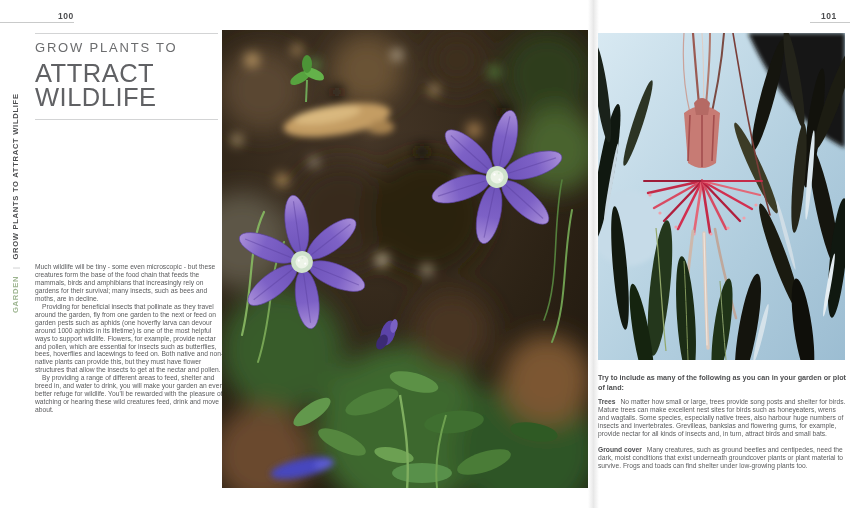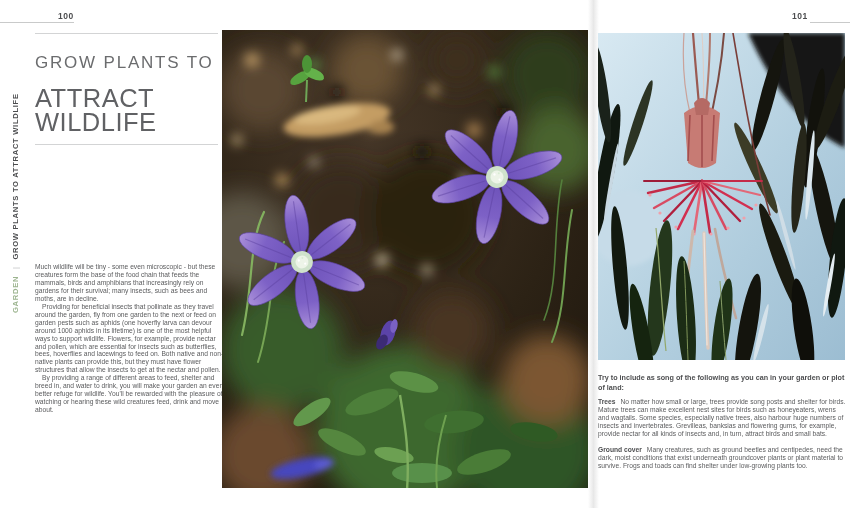--- a/index.html
+++ b/index.html
@@ -3,38 +3,38 @@
 <meta charset="utf-8">
 <style>
   html,body{margin:0;padding:0;}
   body{
     width:850px;height:508px;position:relative;overflow:hidden;
     background:#ffffff;
     font-family:"Liberation Sans", sans-serif;
   }
   .folio{position:absolute;top:11px;font-size:8.5px;font-weight:bold;color:#4c4d4f;letter-spacing:.5px;}
   #folio-left{left:58px;}
-  #folio-right{left:792px;text-align:center;}
+  #folio-right{left:821px;text-align:center;}
   .folio-rule{position:absolute;top:22px;height:1px;background:#c9caca;}
   .folio-rule.left{left:0;width:74px;}
   .folio-rule.right{left:810px;width:40px;}
 
   .sidebar{
     position:absolute;left:11px;top:313px;
     transform:rotate(-90deg);transform-origin:0 0;
     white-space:nowrap;font-size:7.6px;font-weight:bold;letter-spacing:.7px;
   }
   .sidebar .section{color:#9cb48f;}
   .sidebar .sep{color:#bcbdbe;margin:0 4px;font-weight:400;}
   .sidebar .chapter{color:#4c4d4f;}
 
   .article{position:absolute;left:35px;top:33px;width:183px;}
   .rule{height:1px;background:#d3d4d5;}
-  .title1{margin-top:20px;font-size:17px;letter-spacing:1.8px;color:#6b6c6e;line-height:1;font-weight:400;}
-  .title2{font-size:25.5px;letter-spacing:.5px;color:#606164;line-height:.94;margin-top:16px;margin-bottom:9px;font-weight:400;}
+  .title1{margin-top:7px;font-size:13px;letter-spacing:1.8px;color:#6b6c6e;line-height:1;font-weight:400;}
+  .title2{font-size:25.5px;letter-spacing:.5px;color:#606164;line-height:.94;margin-top:8px;margin-bottom:9px;font-weight:400;}
   .intro{margin-top:13px;font-style:italic;font-size:8.6px;line-height:11.5px;color:#b1c2ab;}
 
   .bodytext{position:absolute;left:35px;top:263px;width:189px;font-size:6.7px;line-height:7.95px;color:#5a5b5d;}
   .bodytext p{margin:0;}
   .bodytext p.indent{text-indent:7px;}
 
   .photo{position:absolute;overflow:hidden;background:#222;}
   #photo-left{left:222px;top:30px;width:366px;height:458px;}
   #photo-right{left:598px;top:33px;width:247px;height:327px;}
   .photo svg{display:block;width:100%;height:100%;}
@@ -320,20 +320,20 @@
     <ellipse cx="88" cy="285" rx="9" ry="62" fill="#1b2c15" transform="rotate(-4 88 285)"></ellipse>
     <path d="M86,228 C88,265 89,300 90,327" stroke="#7f9458" stroke-width="1" fill="none"></path>
     <ellipse cx="44" cy="305" rx="8" ry="55" fill="#15240f" transform="rotate(-10 44 305)"></ellipse>
     <ellipse cx="124" cy="295" rx="8" ry="50" fill="#1f3317" transform="rotate(8 124 295)"></ellipse>
     <path d="M122,248 C124,278 126,305 128,327" stroke="#8aa06a" stroke-width="1" fill="none"></path>
   </g>
 </svg>
 </div>
 
 <div class="right-text">
-  <p class="rt-heading">Try to include as song of the following as you can in your garden or plot of land:</p>
+  <p class="rt-heading">Try to include as many of the following as you can in your garden or plot of land:</p>
   <p class="rt-item">
     <span class="rt-label">Trees</span><span>No matter how small or large, trees provide song posts and shelter for birds. Mature trees can make excellent nest sites for birds such as honeyeaters, wrens and wagtails. Some species, especially native trees, also harbour huge numbers of insects and invertebrates. Grevilleas, banksias and flowering gums, for example, provide nectar for all kinds of insects and, in turn, attract birds and small bats.</span>
   </p>
   <p class="rt-item">
     <span class="rt-label">Ground cover</span><span>Many creatures, such as ground beetles and centipedes, need the dark, moist conditions that exist underneath groundcover plants or plant material to survive. Frogs and toads can find shelter under low-growing plants too.</span>
   </p>
 </div>
 
 </body></html>

